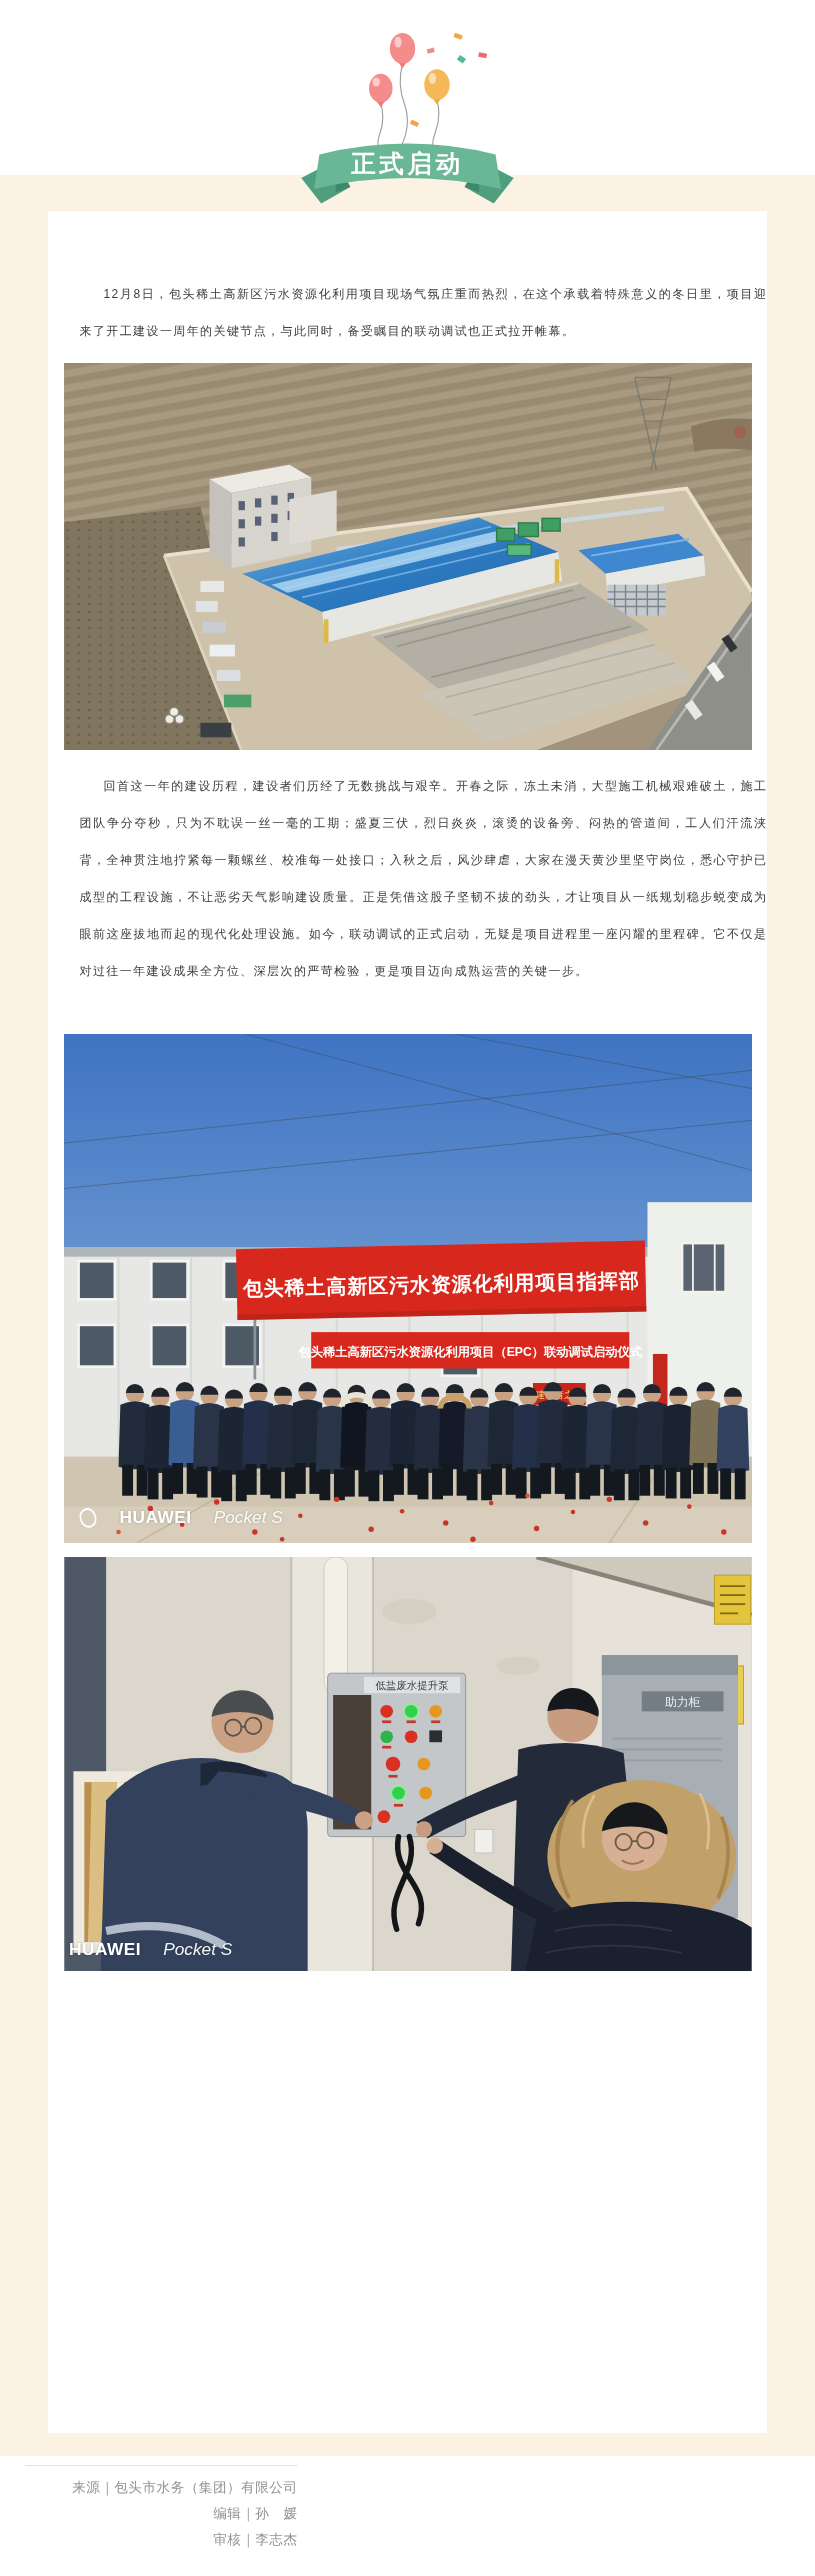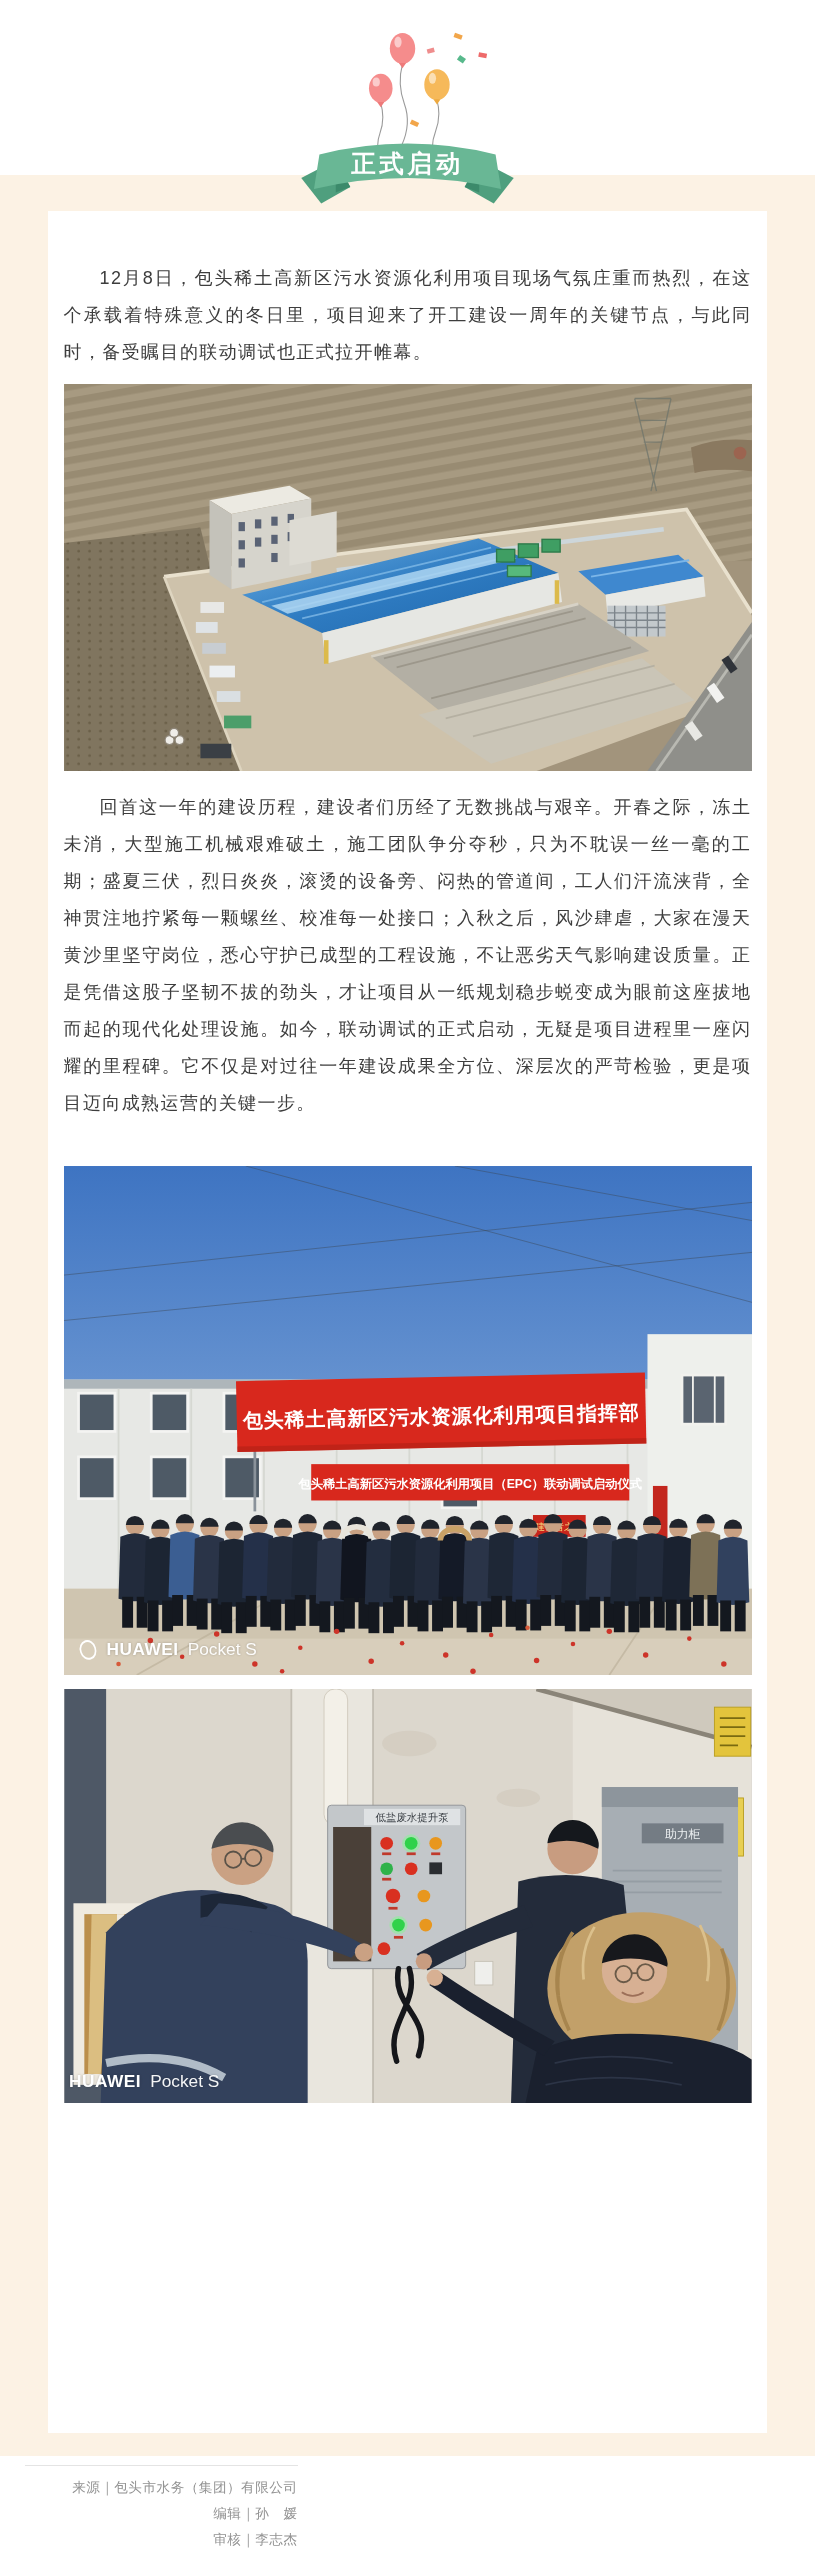--- a/index.html
+++ b/index.html
@@ -2,35 +2,35 @@
 <html style="font-size:14.5px"><head>
 <meta charset="utf-8">
 <style>
   html,body{margin:0;padding:0;background:#fff;}
   .page{position:relative;width:815px;height:2576px;background:#ffffff;overflow:hidden;
         font-family:"Liberation Sans","DejaVu Sans",sans-serif;}
   .peach-band{position:absolute;left:0;top:175px;width:815px;height:2281px;background:#fcf2e4;}
   .deco{position:absolute;}
   .card{position:absolute;left:48px;top:211px;width:719px;height:2222px;background:#ffffff;}
   .card-inner{padding:49px 15.5px 0 15.5px;}
-  p.article{margin:0;width:688px;font-size:18px;line-height:37px;letter-spacing:1.4px;
+  p.article{margin:16px;width:688px;font-size:12px;line-height:37px;letter-spacing:1.4px;
             color:#3d3d3d;text-align:justify;text-indent:2em;}
   p.article.p1{margin-bottom:12.7px;}
   p.article.p2{margin-bottom:44px;}
   .photo{position:relative;width:688px;overflow:hidden;background:#ccc;}
   .photo svg{display:block;}
   .photo1{height:387px;margin-bottom:18px;}
   .photo2{height:509px;margin-bottom:14.5px;}
   .photo3{height:414px;margin-bottom:27px;}
-  .wm{position:absolute;display:flex;align-items:center;gap:9px;color:#fff;
+  .wm{position:absolute;display:flex;align-items:center;gap:22px;color:#fff;
       text-shadow:0 0 2.7px rgba(0,0,0,.25);}
   .wm-ring{display:inline-block;width:15.5px;height:15.5px;border:2.7px solid #fff;border-radius:50%;
            transform:rotate(-18deg) scaleX(.82);}
   .wm-brand{font-weight:bold;font-size:17.3px;letter-spacing:0.5px;}
-  .wm-model{font-weight:300;font-size:17.3px;opacity:.95;}
+  .wm-model{font-weight:300;font-size:17.3px;opacity:.95;font-style:italic;}
   .photo2 .wm{left:14.5px;bottom:14.5px;}
   .photo3 .wm{left:5.5px;bottom:11px;}
   .footer{position:absolute;left:24.5px;top:2465px;text-align:right;}
   .footer-divider{width:273px;height:0.9px;background:#e4e4e4;margin-bottom:9px;}
   .footer p{margin:0;font-size:13.6px;line-height:26px;color:#929292;letter-spacing:0.5px;}
   svg text{font-family:"Liberation Sans","DejaVu Sans",sans-serif;}
 </style>
 </head>
 <body>
 

